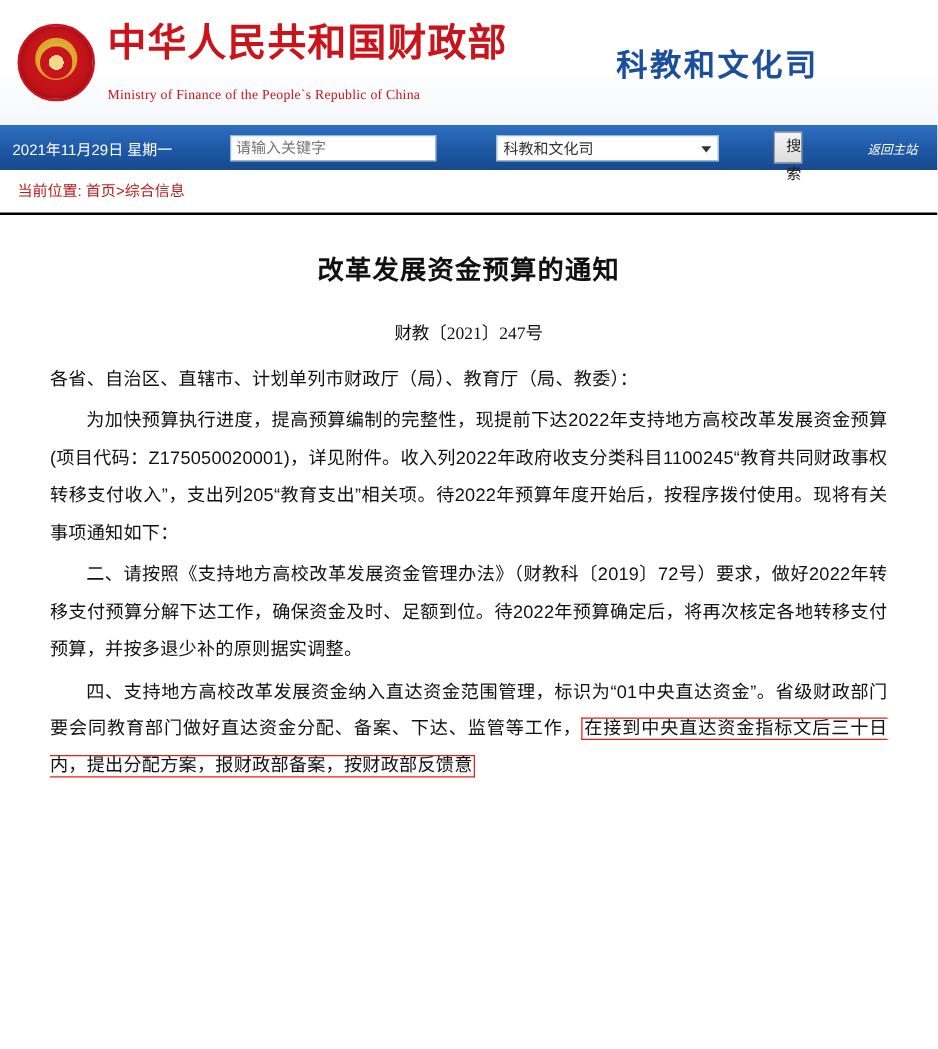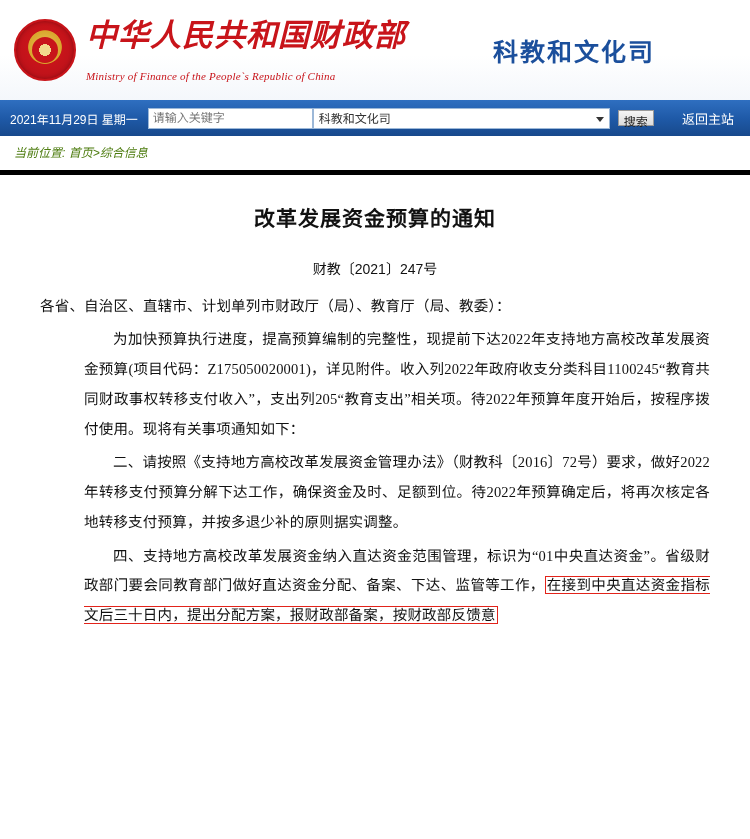--- a/index.html
+++ b/index.html
@@ -30,21 +30,21 @@
     box-shadow:inset 0 0 4px rgba(0,0,0,.3);
   }
   .emblem:after{
     content:"";position:absolute;left:50%;top:50%;
     width:26px;height:26px;margin-left:-13px;margin-top:-13px;
     border-radius:50%;
     background:
       radial-gradient(circle at 50% 50%,#f2d98b 0 6px,transparent 6px),
       linear-gradient(#c8141a,#c8141a);
   }
-  .title-block{flex:0 0 auto;font-style:italic;}
+  .title-block{flex:0 0 auto;}
   .cn-title{
     font-family:"DejaVu Serif","Liberation Serif",serif;
     font-size:31px;font-weight:bold;color:#c8141a;letter-spacing:1px;
     line-height:1.15;
     white-space:nowrap;
   }
   .en-title{
     font-family:"Liberation Serif","DejaVu Serif",serif;
     font-size:11px;color:#c8141a;letter-spacing:.2px;margin-top:16px;
     white-space:nowrap;
@@ -62,89 +62,89 @@
   }
 
   
   .bluebar{
     height:36px;
     background:linear-gradient(to bottom,#2f6fc0 0%,#1f5aa8 50%,#17498c 100%);
     display:flex;align-items:center;
     padding:0 10px;
     color:#fff;font-size:12px;
     box-sizing:border-box;
+    gap:36px;
   }
   .bdate{white-space:nowrap;margin-right:10px;font-size:12px;}
   .kw-input{
     width:166px;height:21px;line-height:21px;
     background:#fff;border:1px solid #9cb8d8;
     color:#9a9a9a;font-size:12px;padding:0 4px;box-sizing:border-box;
-    margin-right:0;
+    margin-right:12px;
   }
   .sel-wrap{
     position:relative;
     width:310px;height:21px;
     background:#fff;border:1px solid #9cb8d8;
     box-sizing:border-box;margin-right:8px;
   }
   .sel-wrap .sel-text{
     position:absolute;left:5px;top:0;line-height:21px;
     font-size:12px;color:#333;
   }
   .sel-wrap .arrow{
     position:absolute;right:5px;top:8px;
     width:0;height:0;border-left:4px solid transparent;border-right:4px solid transparent;
     border-top:5px solid #333;
   }
   .search-btn{
-    width:38px;height:16px;line-height:22px;text-align:center;
+    width:38px;height:26px;line-height:22px;text-align:right;
     background:linear-gradient(to bottom,#f5f5f5,#dcdcdc);
     border:1px solid #9a9a9a;color:#222;font-size:12px;
     box-sizing:border-box;margin-right:auto;
   }
-  .back-link{font-size:13px;color:#fff;margin-left:28px;white-space:nowrap;padding-right:6px;}
+  .back-link{font-size:10px;color:#fff;margin-left:16px;white-space:nowrap;padding-right:6px;font-style:italic;}
 
   
   .crumbbar{
     height:34px;line-height:34px;
-    font-size:12px;color:#4d7c0f;
+    font-size:12px;color:#b91c1c;
     padding-left:14px;
-    border-bottom:5px solid #000000;
+    border-bottom:2px solid #000000;
     background:#fff;
-    font-style:italic;
   }
 
   
   .doc{
     padding:26px 40px 10px 40px;
     box-sizing:border-box;
   }
   .doc-title{
     text-align:center;
     font-family:"DejaVu Serif","Liberation Serif",serif;
     font-size:21px;font-weight:bold;color:#111;
     line-height:1.75;
     letter-spacing:1px;
   }
   .doc-no{
     text-align:center;
-    font-family:Liberation Sans, sans-serif;
+    font-family:Liberation Serif, serif;
     font-size:14px;color:#111;
     margin-top:20px;margin-bottom:14px;
   }
   .body-txt{
-    font-family:Liberation Serif, serif;
+    font-family:Liberation Sans, sans-serif;
     font-size:14.5px;
     color:#111;
     line-height:2.05;
     text-align:justify;
     margin:0 0 4px 0;
     letter-spacing:.2px;
   }
-  .ind{text-indent:2em;margin-left:44px;}
+  .ind{text-indent:2em;}
   .hl{
     border:1px solid #e2231a;
     padding:0 1px;
   }
 </style>
 </head>
 <body>
 
 <div class="page">
 
@@ -177,19 +177,19 @@
 
   <div class="doc">
     <div class="doc-title">
       <div>改革发展资金预算的通知</div>
     </div>
 
     <div class="doc-no">财教〔2021〕247号</div>
 
     <p class="body-txt">各省、自治区、直辖市、计划单列市财政厅（局）、教育厅（局、教委）：</p>
     <p class="body-txt ind">为加快预算执行进度，提高预算编制的完整性，现提前下达2022年支持地方高校改革发展资金预算(项目代码：Z175050020001)，详见附件。收入列2022年政府收支分类科目1100245“教育共同财政事权转移支付收入”，支出列205“教育支出”相关项。待2022年预算年度开始后，按程序拨付使用。现将有关事项通知如下：</p>
-    <p class="body-txt ind">二、请按照《支持地方高校改革发展资金管理办法》（财教科〔2016〕72号）要求，做好2022年转移支付预算分解下达工作，确保资金及时、足额到位。待2022年预算确定后，将再次核定各地转移支付预算，并按多退少补的原则据实调整。</p>
+    <p class="body-txt ind">二、请按照《支持地方高校改革发展资金管理办法》（财教科〔2019〕72号）要求，做好2022年转移支付预算分解下达工作，确保资金及时、足额到位。待2022年预算确定后，将再次核定各地转移支付预算，并按多退少补的原则据实调整。</p>
 
     <p class="body-txt ind"><span>四、支持地方高校改革发展资金纳入直达资金范围管理，标识为“01中央直达资金”。省级财政部门要会同教育部门做好直达资金分配、备案、下达、监管等工作，</span><span class="hl">在接到中央直达资金指标文后三十日内，提出分配方案，报财政部备案，按财政部反馈意</span></p>
 
   </div>
 
 </div>
 
 </body></html>

